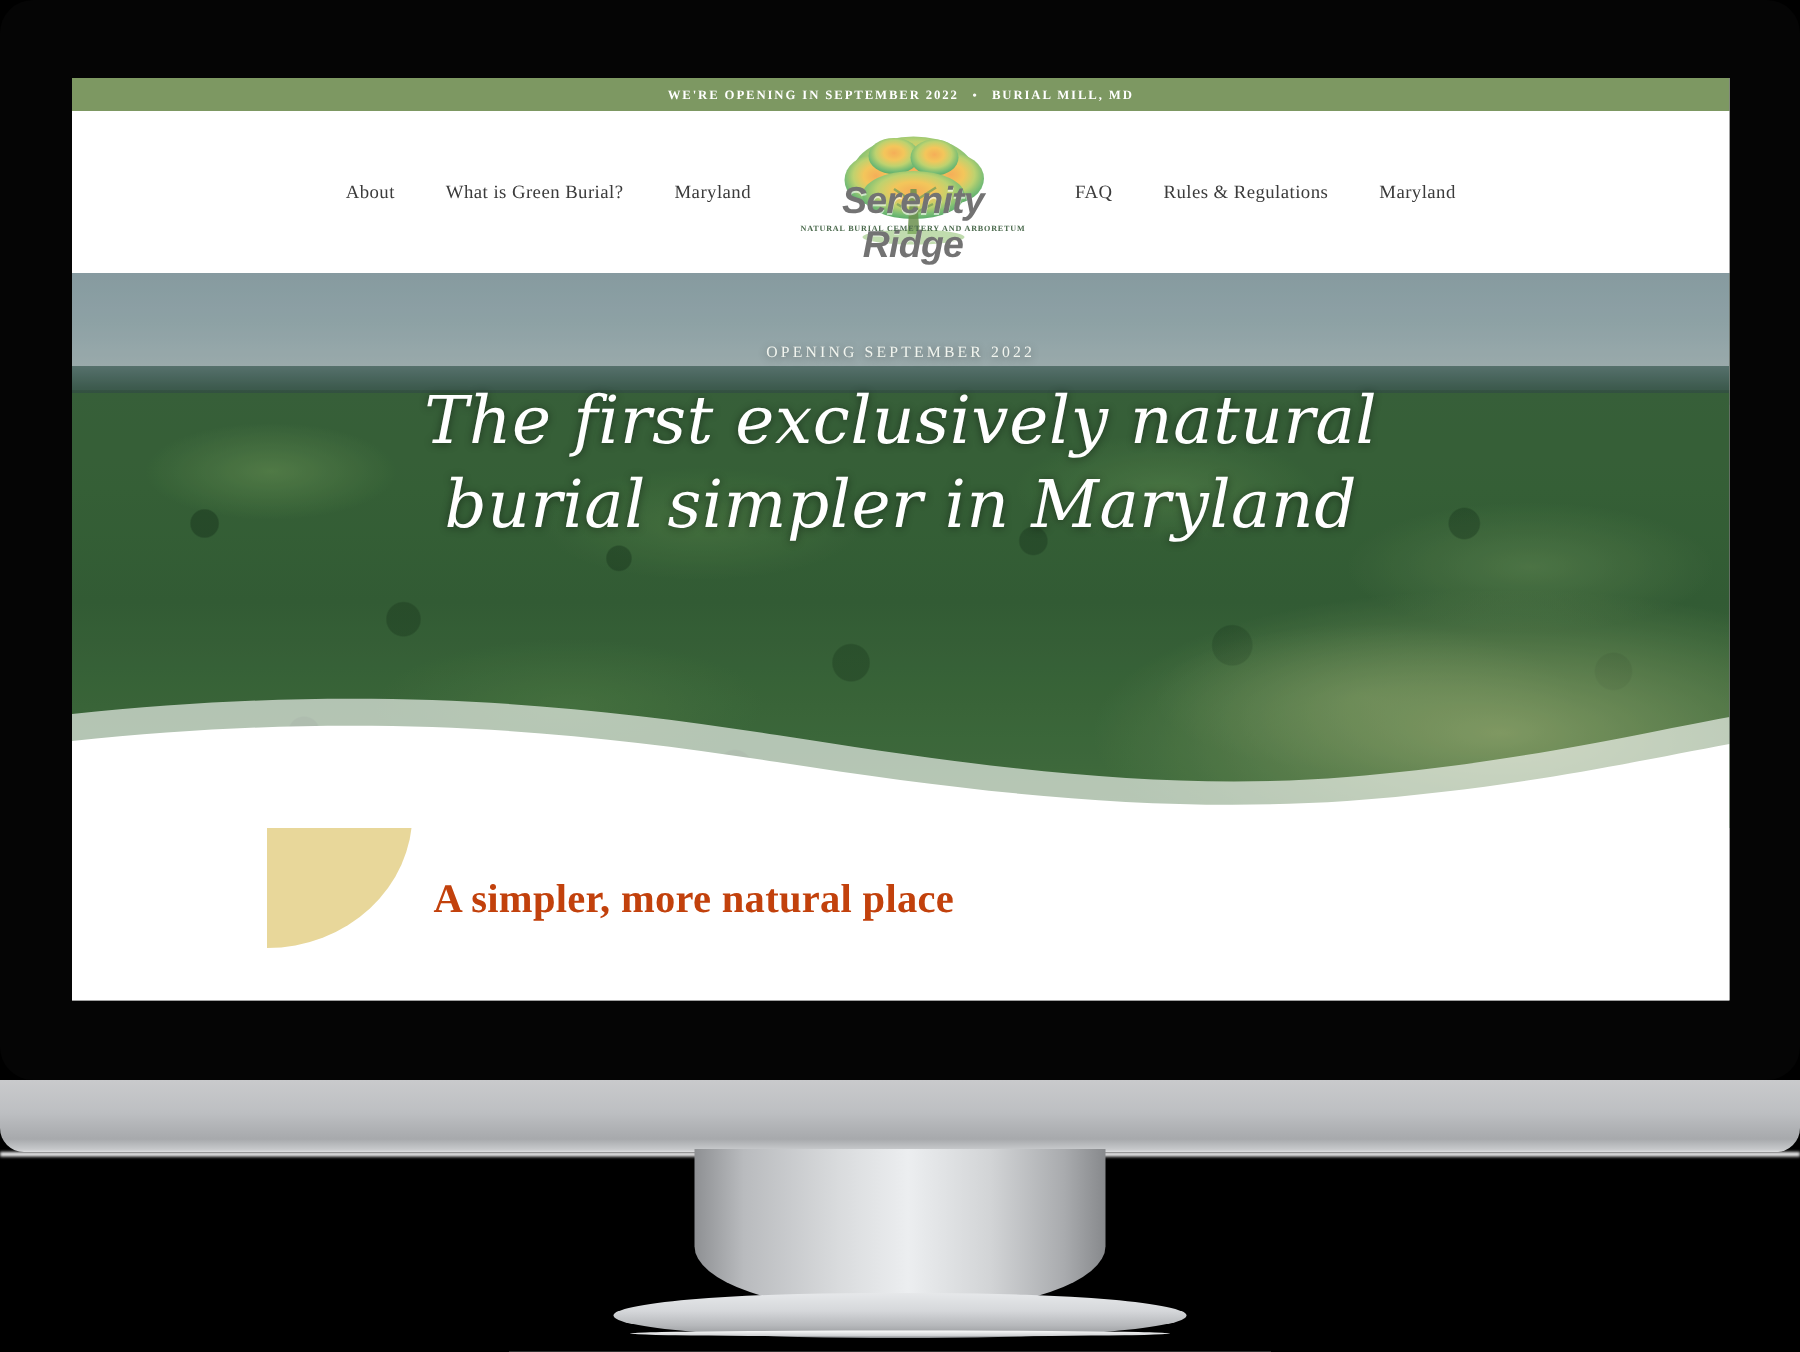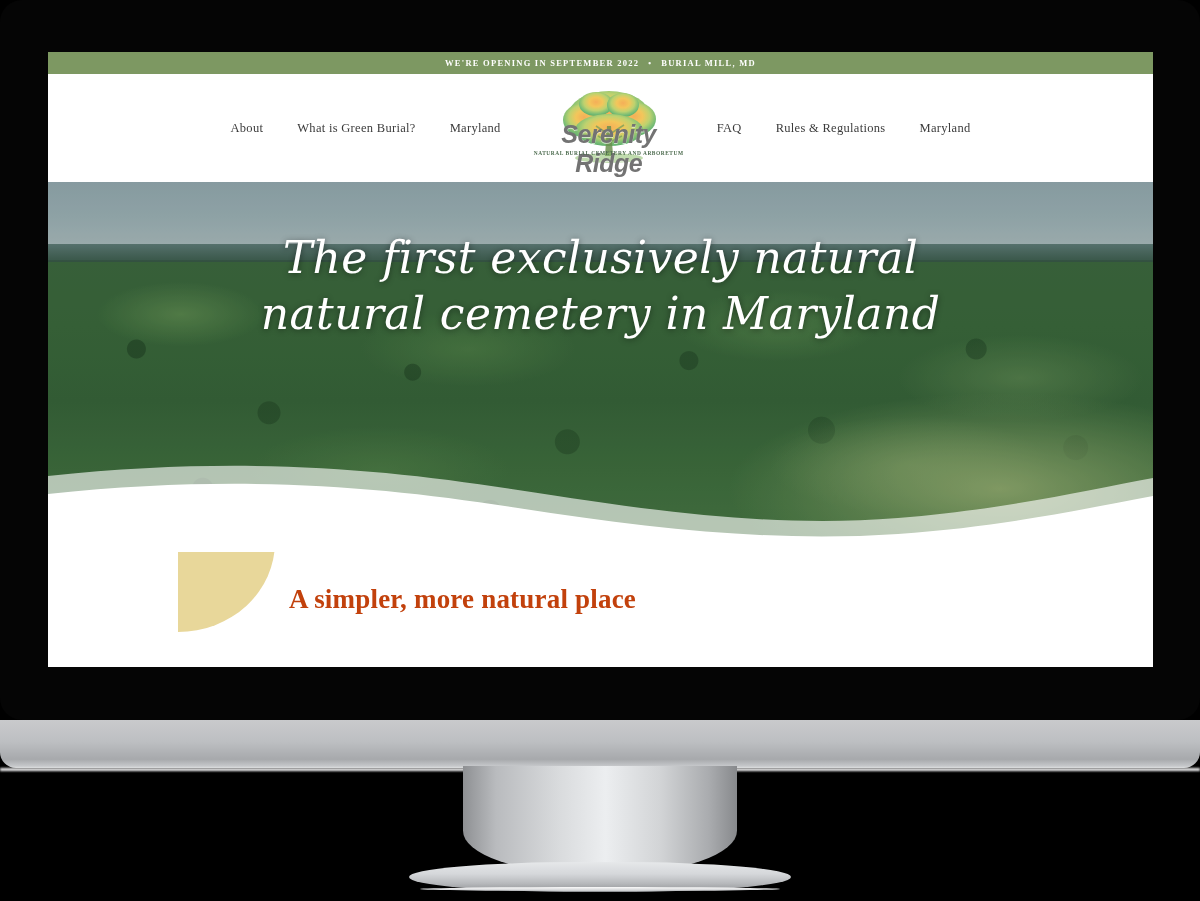--- a/index.html
+++ b/index.html
@@ -213,23 +213,24 @@
       <section class="hero">
         <div class="hero-img">
           <div class="sky"></div>
           <div class="ridge"></div>
           <div class="forest"></div>
           <div class="meadow"></div>
           <div class="hero-veil"></div>
         </div>
 
         <div class="hero-copy">
+          <div class="eyebrow">OPENING SEPTEMBER 2022</div>
           <div class="headline">
             <div>The first exclusively natural</div>
-            <div>natural cemetery in Maryland</div>
+            <div>burial simpler in Maryland</div>
           </div>
         </div>
 
         <svg class="wave" viewBox="0 0 1105 110" preserveAspectRatio="none">
           <path d="M0,34 C190,14 330,26 470,48 C610,70 730,86 850,76 C960,67 1040,48 1105,36 L1105,110 L0,110 Z" fill="rgba(255,255,255,0.62)"></path>
           <path d="M0,52 C190,32 330,44 470,66 C610,88 730,100 850,92 C960,84 1040,66 1105,54 L1105,110 L0,110 Z" fill="#ffffff"></path>
         </svg>
       </section>
 
       <section class="section">

